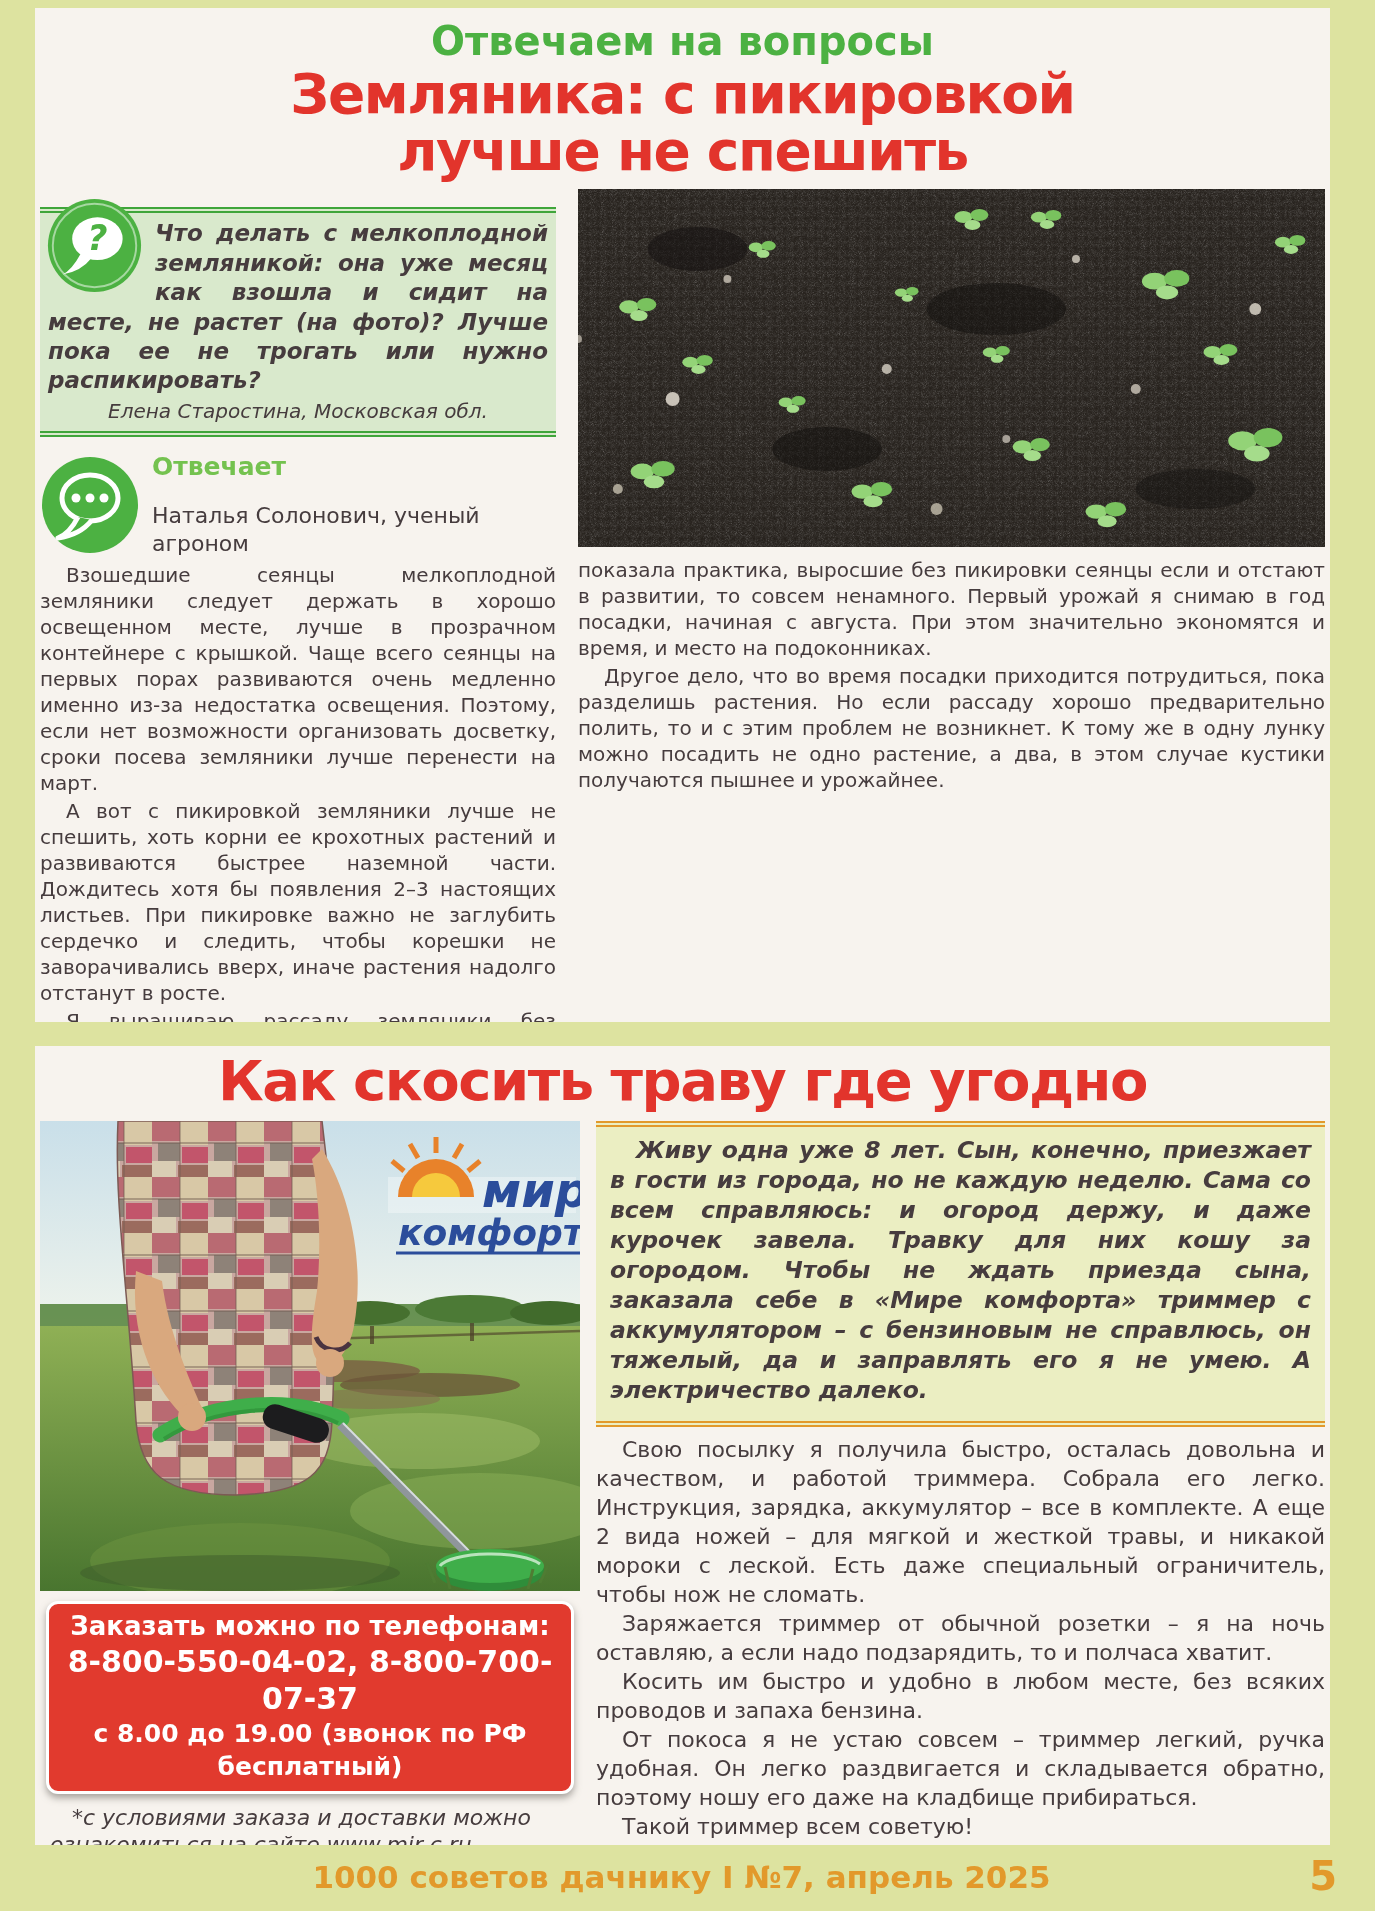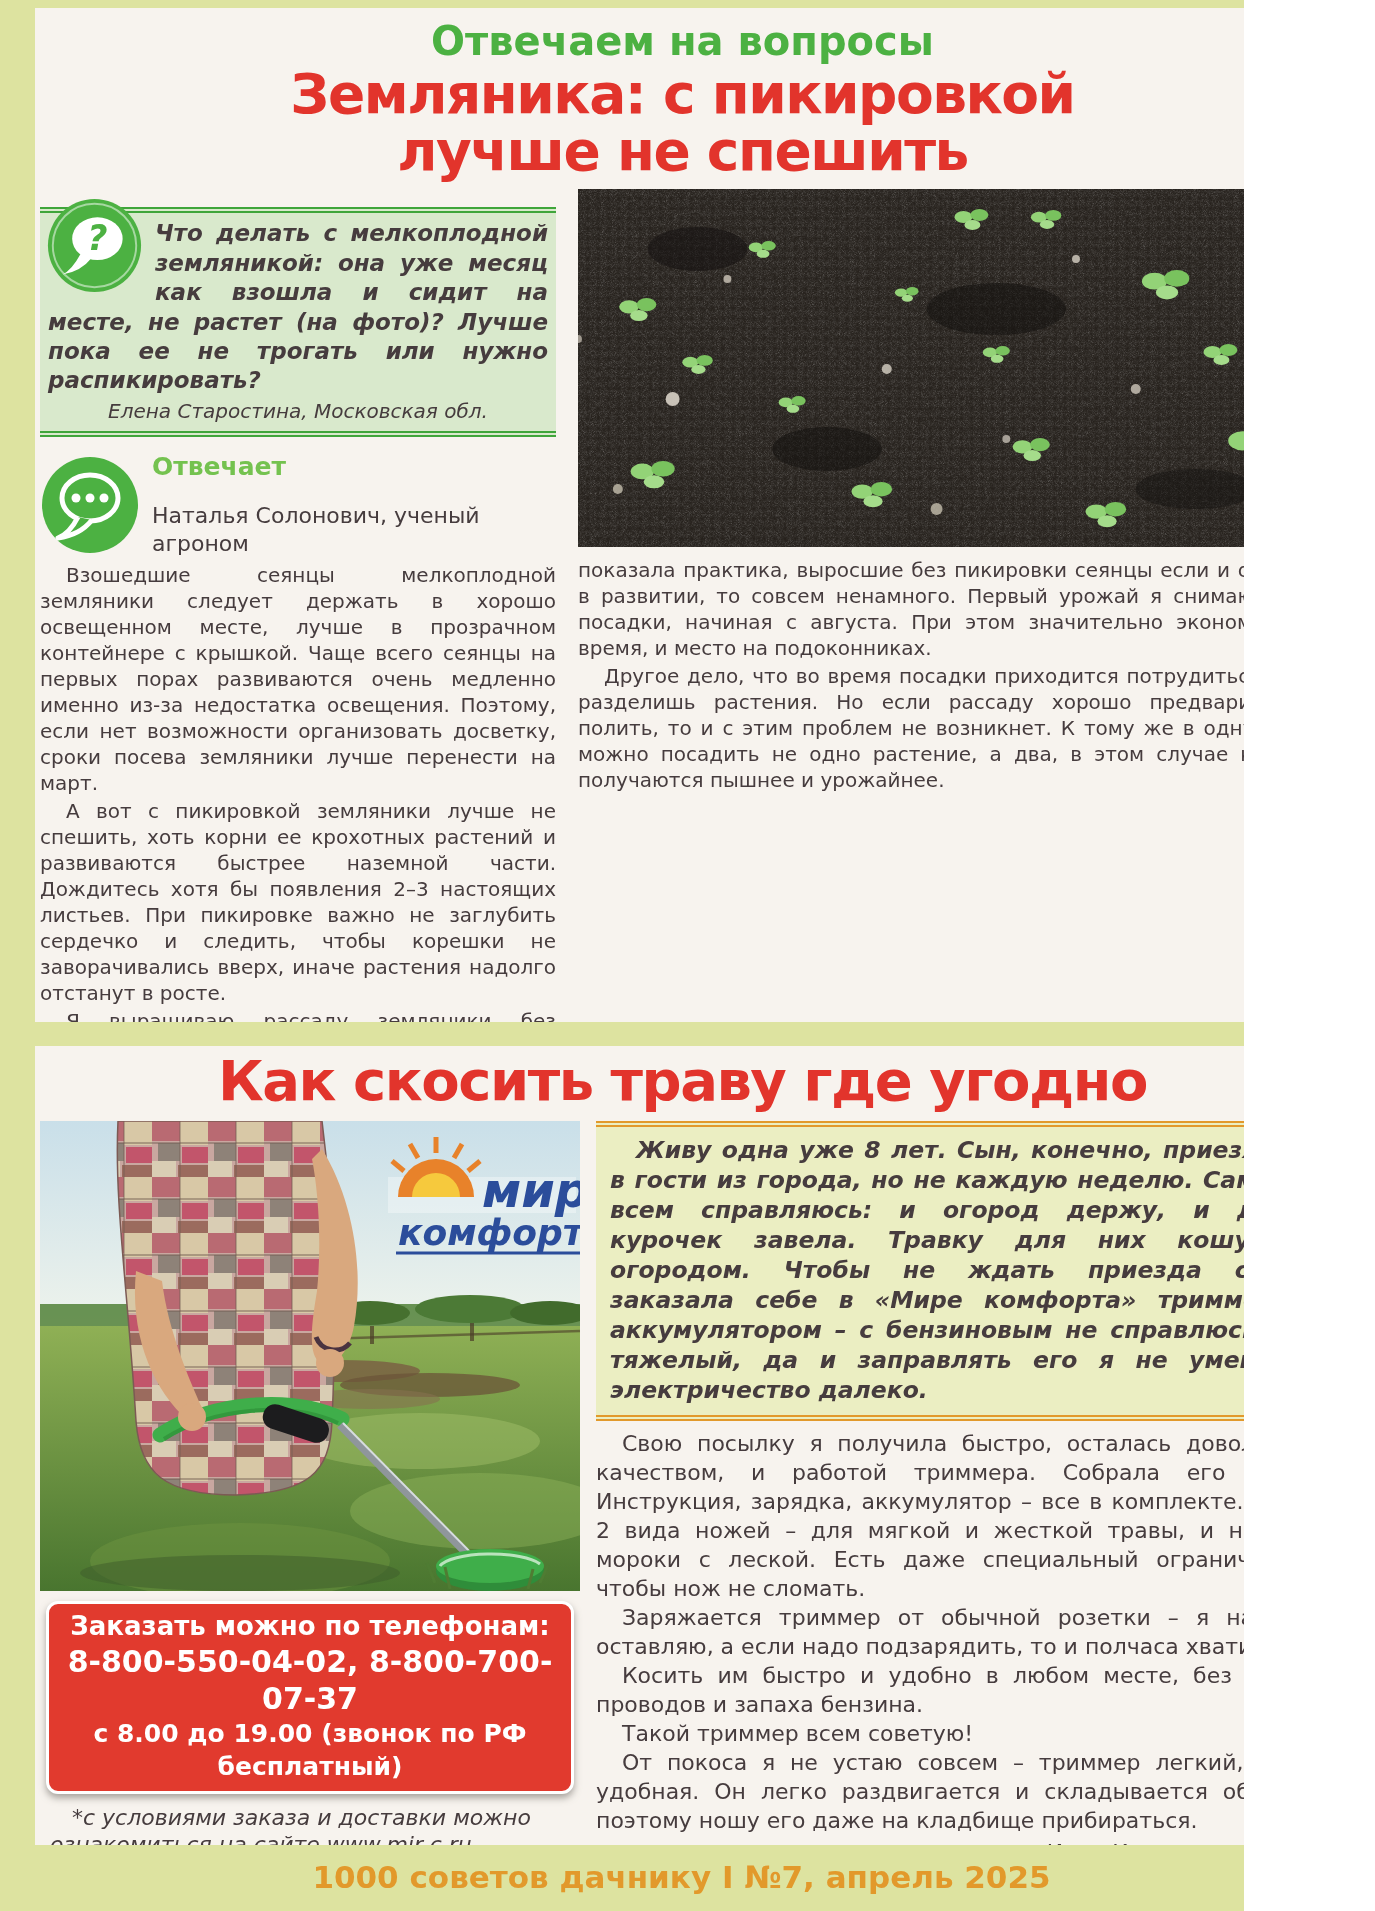--- a/index.html
+++ b/index.html
@@ -2,21 +2,21 @@
 <html lang="ru" style="--page-bg: #dde3a0; --paper: #f7f3ee; --green: #4cb142; --green-dark: #3fa53a; --green-light: #74c24f; --red: #e2342c; --orange: #e2992b; --blue: #2b4d9b; --ink: #463c3e; --qbox-bg: #d9e9cc; --letter-bg: #ebeec2; --redbox: #e13a2e;"><head>
 <meta charset="utf-8">
 <style>
   :root{
     --page-bg:#dde3a0; --paper:#f7f3ee; --green:#4cb142; --green-dark:#3fa53a;
     --green-light:#74c24f; --red:#e2342c; --orange:#e2992b; --blue:#2b4d9b;
     --ink:#463c3e; --qbox-bg:#d9e9cc; --letter-bg:#ebeec2; --redbox:#e13a2e;
   }
   *{box-sizing:border-box}
   body{margin:0}
-  .page{position:relative;width:1244px;height:1911px;background:var(--page-bg);
+  .page{position:relative;width:1375px;height:1911px;background:var(--page-bg);
         font-family:"DejaVu Sans","Liberation Sans",sans-serif;color:var(--ink);overflow:hidden}
   .sheet{position:absolute;left:35px;width:1295px;background:var(--paper)}
   #sheet1{top:8px;height:1014px;overflow:hidden}
   #sheet2{top:1046px;height:799px;overflow:hidden}
 
   .kicker{margin-top:10px;text-align:center;color:var(--green);font-size:40px;font-weight:bold}
   .headline{text-align:center;color:var(--red);font-weight:bold;font-size:55px;line-height:1.03;
             letter-spacing:-1.5px;margin-top:2px}
   .cols{display:flex;gap:22px;padding:0 5px;margin-top:8px}
   .colL{width:516px;flex:none}
@@ -50,21 +50,21 @@
 
   .orderbox{margin:10px 6px 0;background:var(--redbox);border:3px solid #fff;border-radius:12px;
             box-shadow:0 4px 7px rgba(90,85,80,.5);color:#fff;text-align:center;font-weight:bold;
             padding:6px 4px 8px}
   .ob1{font-size:26px;line-height:33px}
   .ob2{font-size:30px;line-height:37px}
   .ob3{font-size:25px;line-height:33px}
   .disclaimer{margin:10px 10px 0;font-size:22px;font-style:italic;line-height:27px;text-indent:22px}
 
   .letterbox{background:var(--letter-bg);border-top:6px double var(--orange);
-             border-bottom:6px double var(--orange);padding:8px 14px 10px}
+             border-bottom:6px double var(--orange);padding:8px 14px 16px}
   .letter{font-size:23.5px;font-weight:bold;font-style:italic;line-height:30px;
           text-align:justify;text-indent:26px}
   .resp{margin-top:8px}
   .resp p{font-size:22px;line-height:29px;text-align:justify;text-indent:26px;margin:0}
   .sig{text-align:right;font-style:italic;font-size:22px;margin-top:5px;padding-right:6px}
 
   .footer{position:absolute;left:0;top:1845px;width:1375px;height:66px}
   .fjournal{position:absolute;left:0;right:12px;top:14px;text-align:center;color:var(--orange);
             font-size:31px;font-weight:bold}
   .fpage{position:absolute;right:38px;top:8px;color:var(--orange);font-size:40px;font-weight:bold}
@@ -258,22 +258,22 @@
       </div>
 
       <div class="col2R">
         <div class="letterbox">
           <div class="letter">Живу одна уже 8 лет. Сын, конечно, приезжает в гости из города, но не каждую неделю. Сама со всем справляюсь: и огород держу, и даже курочек завела. Травку для них кошу за огородом. Чтобы не ждать приезда сына, заказала себе в «Мире комфорта» триммер с аккумулятором – с бензиновым не справлюсь, он тяжелый, да и заправлять его я не умею. А электричество далеко.</div>
         </div>
         <div class="resp">
           <p>Свою посылку я получила быстро, осталась довольна и качеством, и работой триммера. Собрала его легко. Инструкция, зарядка, аккумулятор – все в комплекте. А еще 2 вида ножей – для мягкой и жесткой травы, и никакой мороки с леской. Есть даже специальный ограничитель, чтобы нож не сломать.</p>
           <p>Заряжается триммер от обычной розетки – я на ночь оставляю, а если надо подзарядить, то и полчаса хватит.</p>
           <p>Косить им быстро и удобно в любом месте, без всяких проводов и запаха бензина.</p>
+          <p>От покоса я не устаю совсем – триммер легкий, ручка удобная. Он легко раздвигается и складывается обратно, поэтому ношу его даже на кладбище прибираться.</p>
           <p>Такой триммер всем советую!</p>
-          <p>От покоса я не устаю совсем – триммер легкий, ручка удобная. Он легко раздвигается и складывается обратно, поэтому ношу его даже на кладбище прибираться.</p>
           <div class="sig">Инна Касаткина, г. Уфа</div>
         </div>
       </div>
     </div>
   </div>
 
   <div class="footer">
     <div class="fjournal">1000 советов дачнику I №7, апрель 2025</div>
     <div class="fpage">5</div>
   </div>

